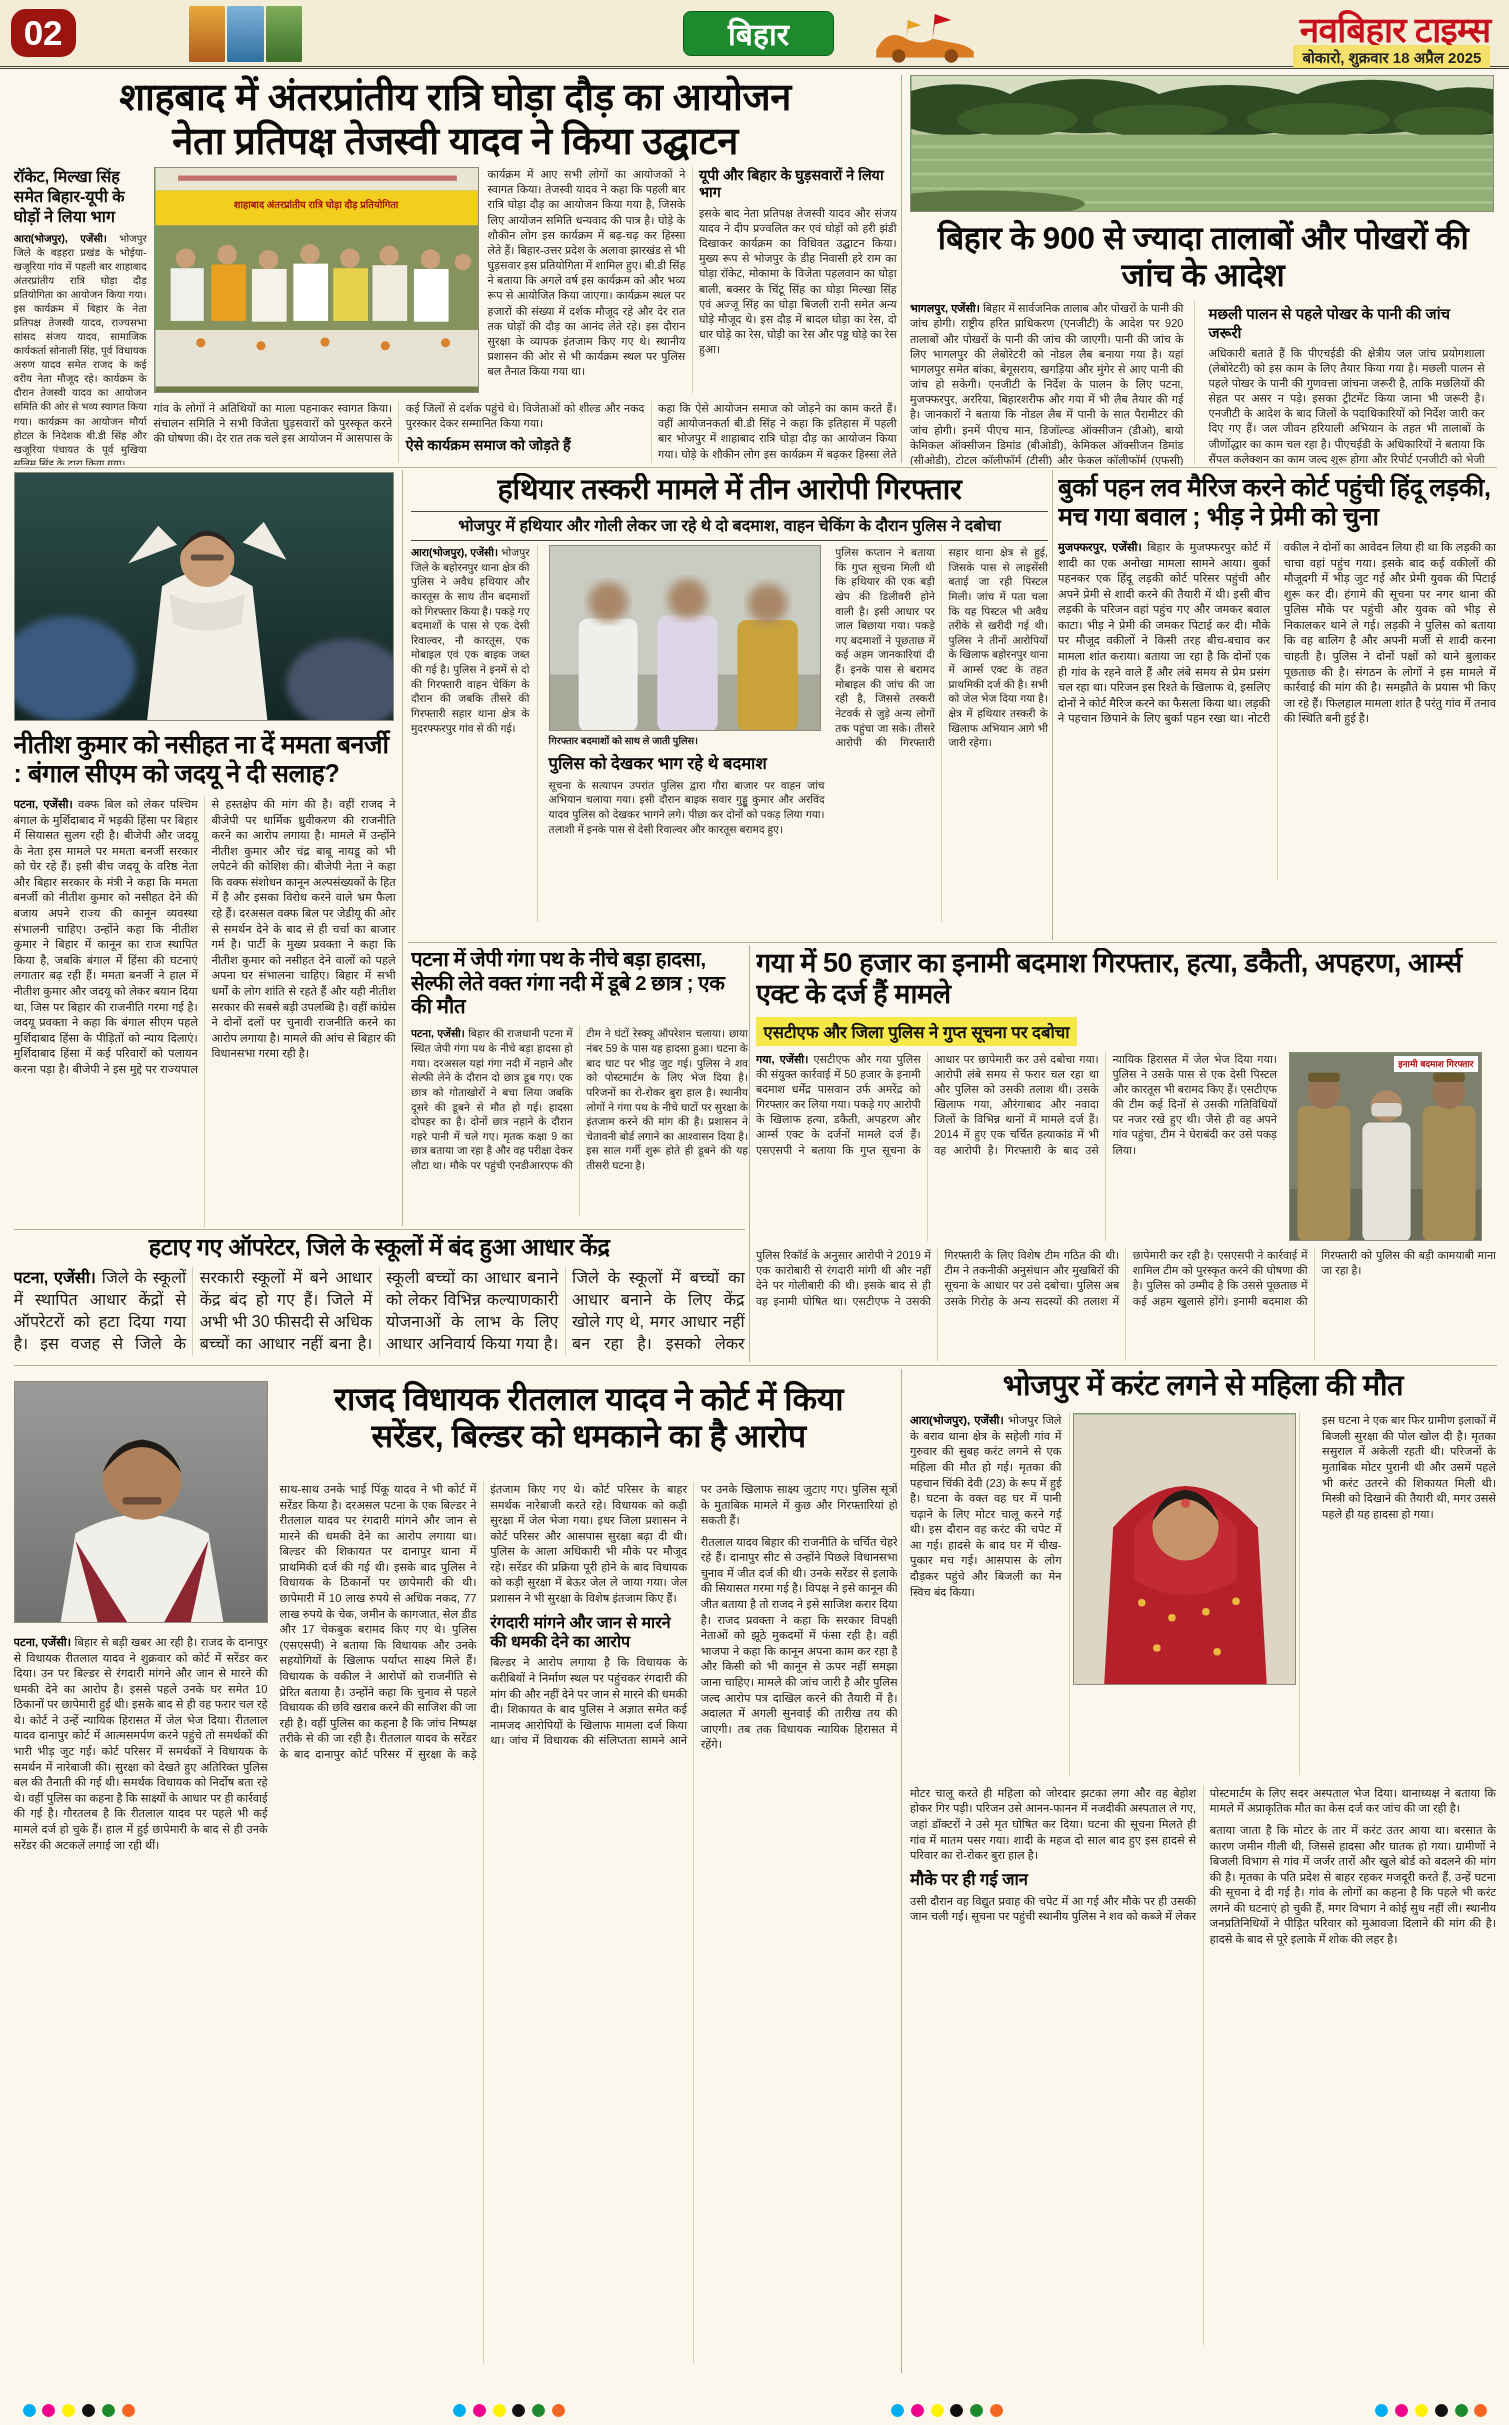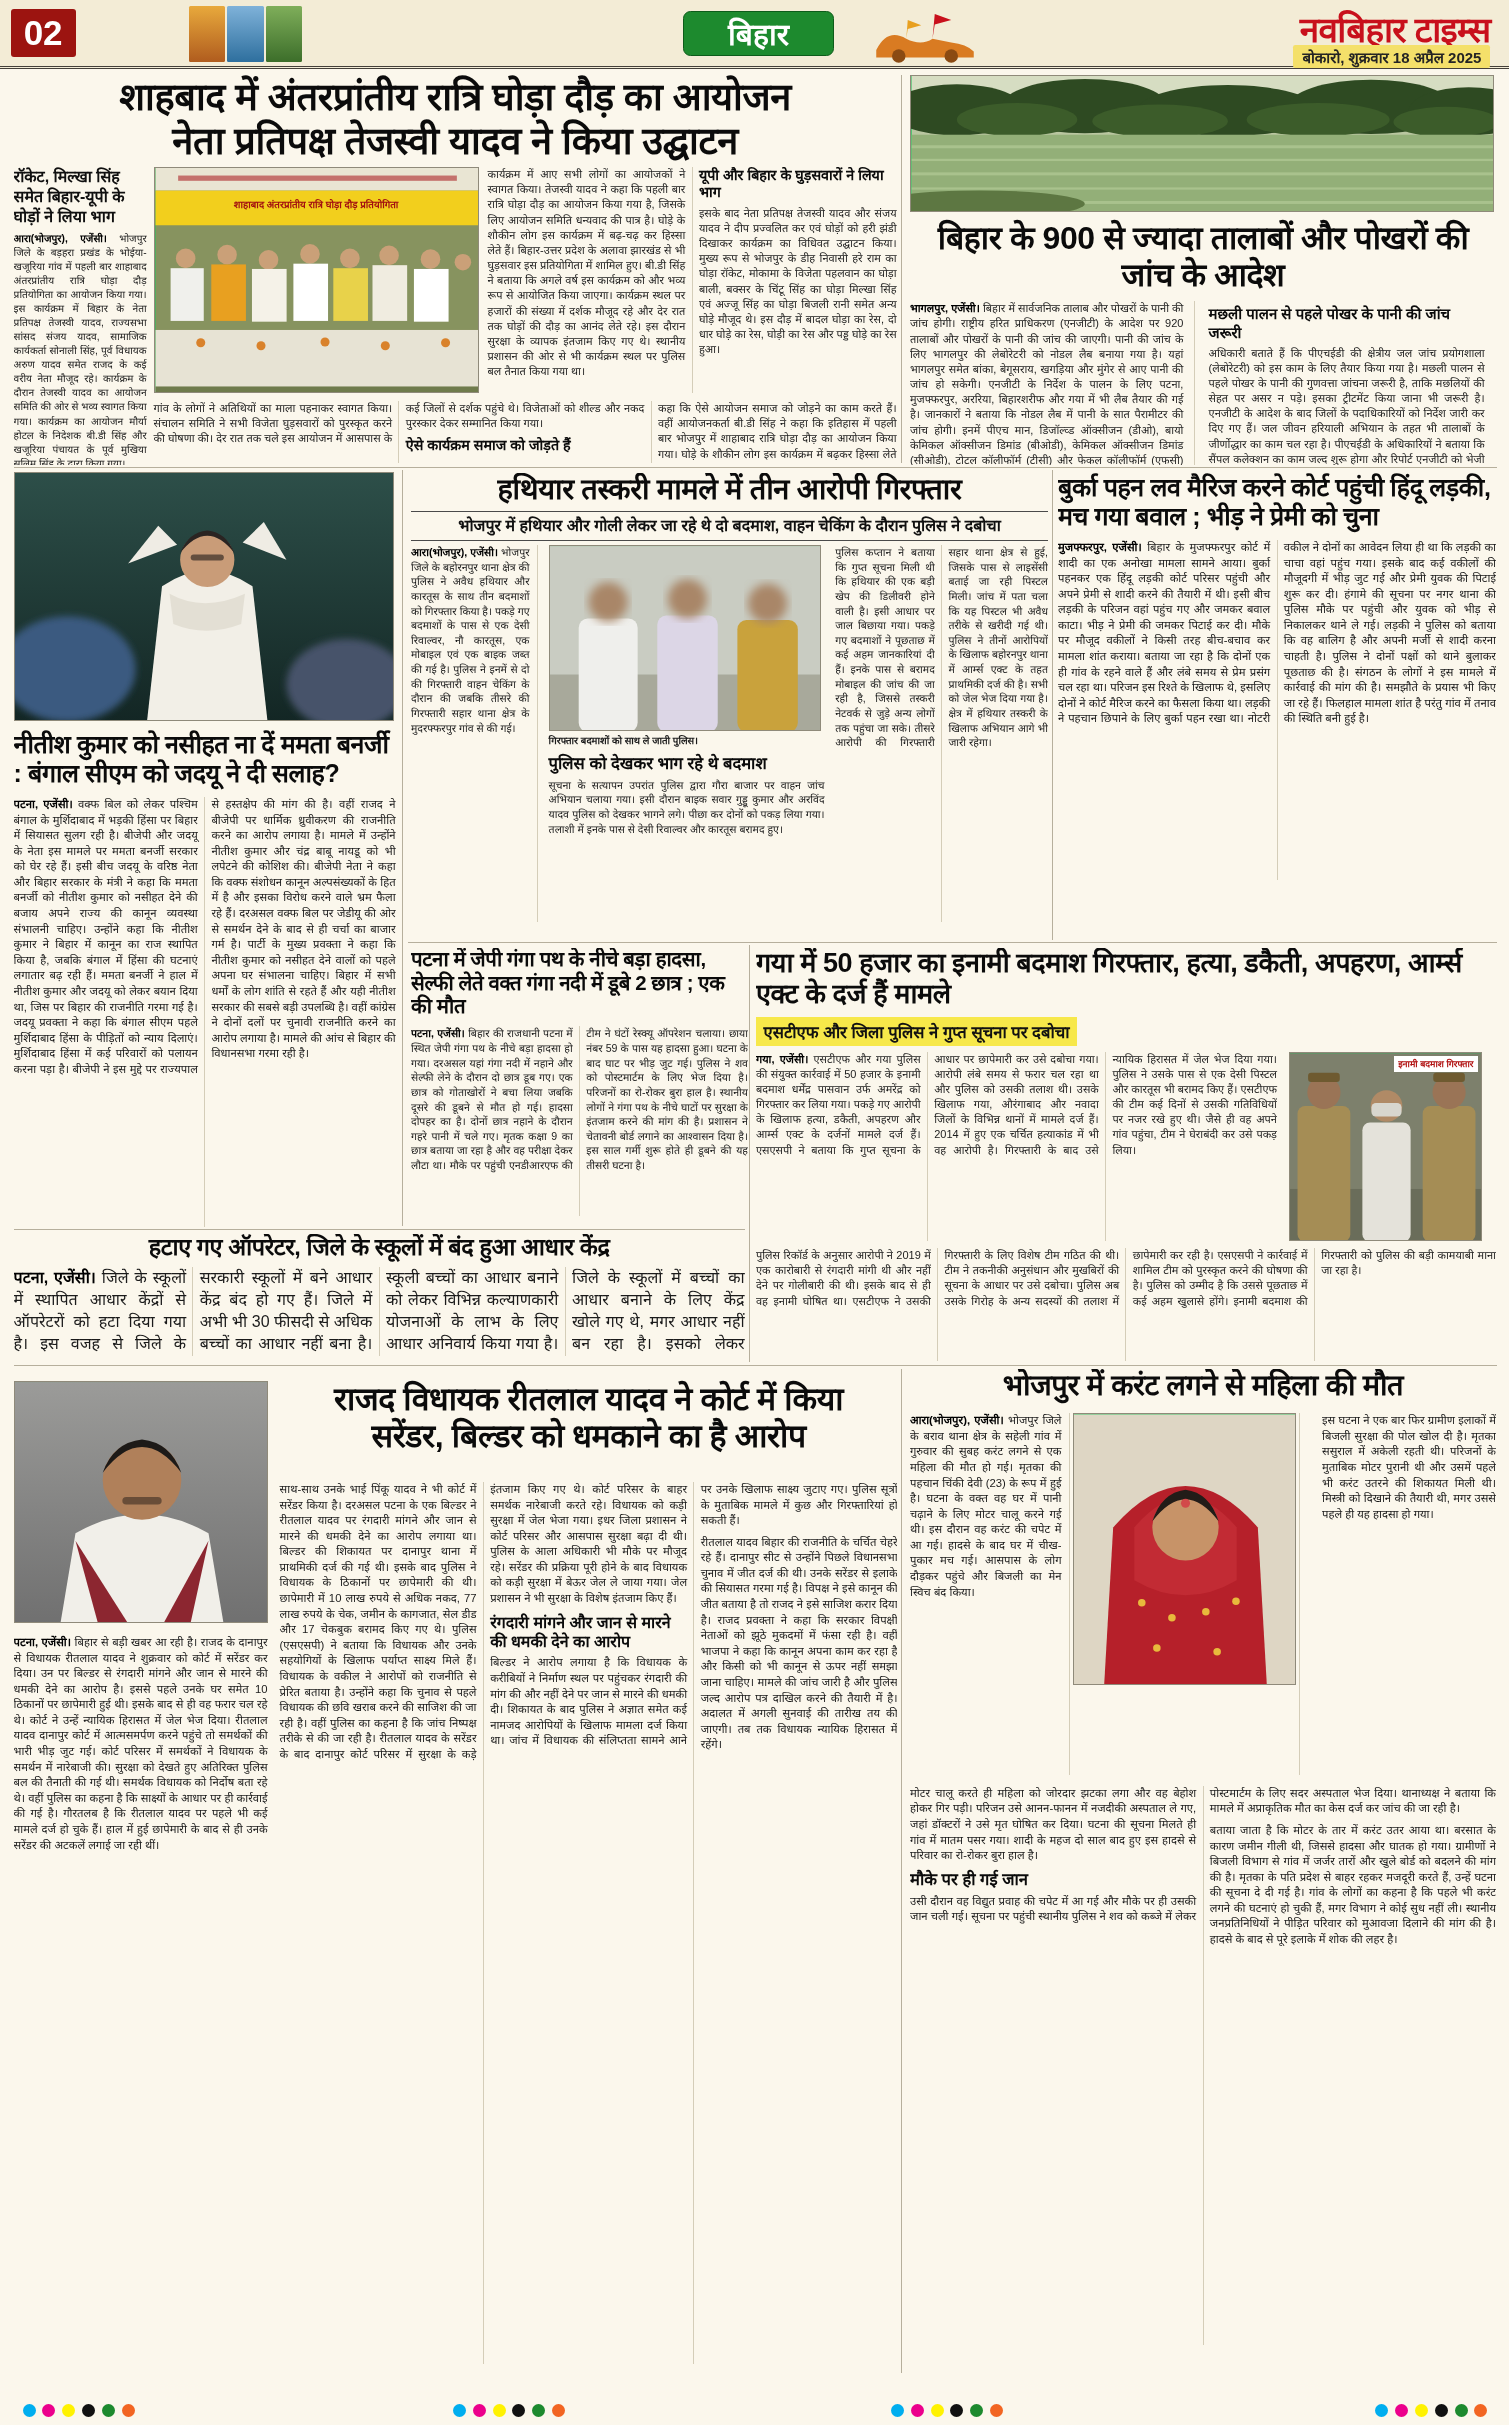--- a/index.html
+++ b/index.html
@@ -2,21 +2,21 @@
 <html lang="hi" style="font-size:12px"><head>
 <meta charset="utf-8">
 <style>
   *{margin:0;padding:0;box-sizing:border-box}
   html,body{background:#e7e0cc}
   body{width:1510px;font-family:"Liberation Sans","DejaVu Sans",sans-serif}
   .page{position:relative;width:1510px;height:2426px;background:#fbf7ec;overflow:hidden;margin:0 auto}
   
   .masthead{position:absolute;left:0;top:0;width:100%;height:69px;background:#f3ecd6;border-bottom:3px double #44403a}
   .pageno{position:absolute;left:10.6px;top:9px;width:65px;height:48px;background:#9c1410;color:#fff;
-          font-size:35px;font-weight:bold;display:flex;align-items:center;justify-content:center;border-radius:3px}
+          font-size:35px;font-weight:bold;display:flex;align-items:center;justify-content:center;border-radius:15px}
   .collage{position:absolute;left:189px;top:6px;width:113px;height:56px;display:flex;gap:2.3px}
   .collage div{flex:1;border-radius:1.5px}
   .c1{background:linear-gradient(180deg,#e8a93c,#b05c1e)}
   .c2{background:linear-gradient(180deg,#7fb2d9,#2e6f9e)}
   .c3{background:linear-gradient(180deg,#7fae5a,#3c6e2a)}
   .section-pill{position:absolute;left:683px;top:11.3px;width:151px;height:45px;background:#1d8a2e;color:#fff;
           font-size:30px;font-weight:bold;display:flex;align-items:center;justify-content:center;border-radius:7.5px;border:1.5px solid #0d5c1a}
   .chariot{position:absolute;left:861px;top:4.5px}
   .paper-name{position:absolute;right:19.6px;top:4.5px;color:#c8101c;font-size:35px;font-weight:bold;letter-spacing:-0.8px}
   .edition{position:absolute;right:19.6px;top:45px;background:#f4e06a;color:#242424;font-size:15px;font-weight:bold;padding:1.5px 9px;border-radius:2.3px}

